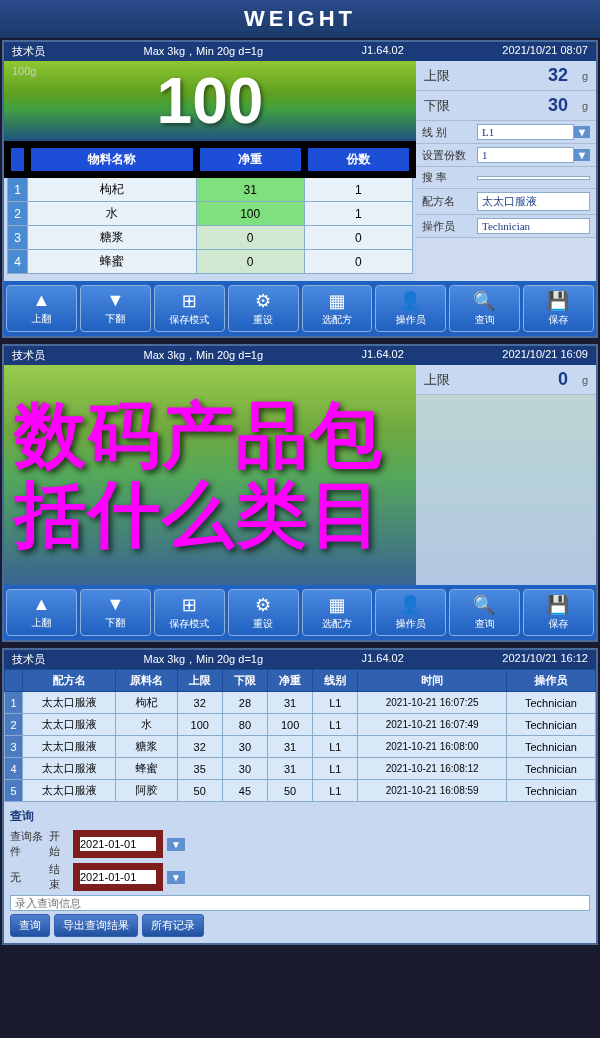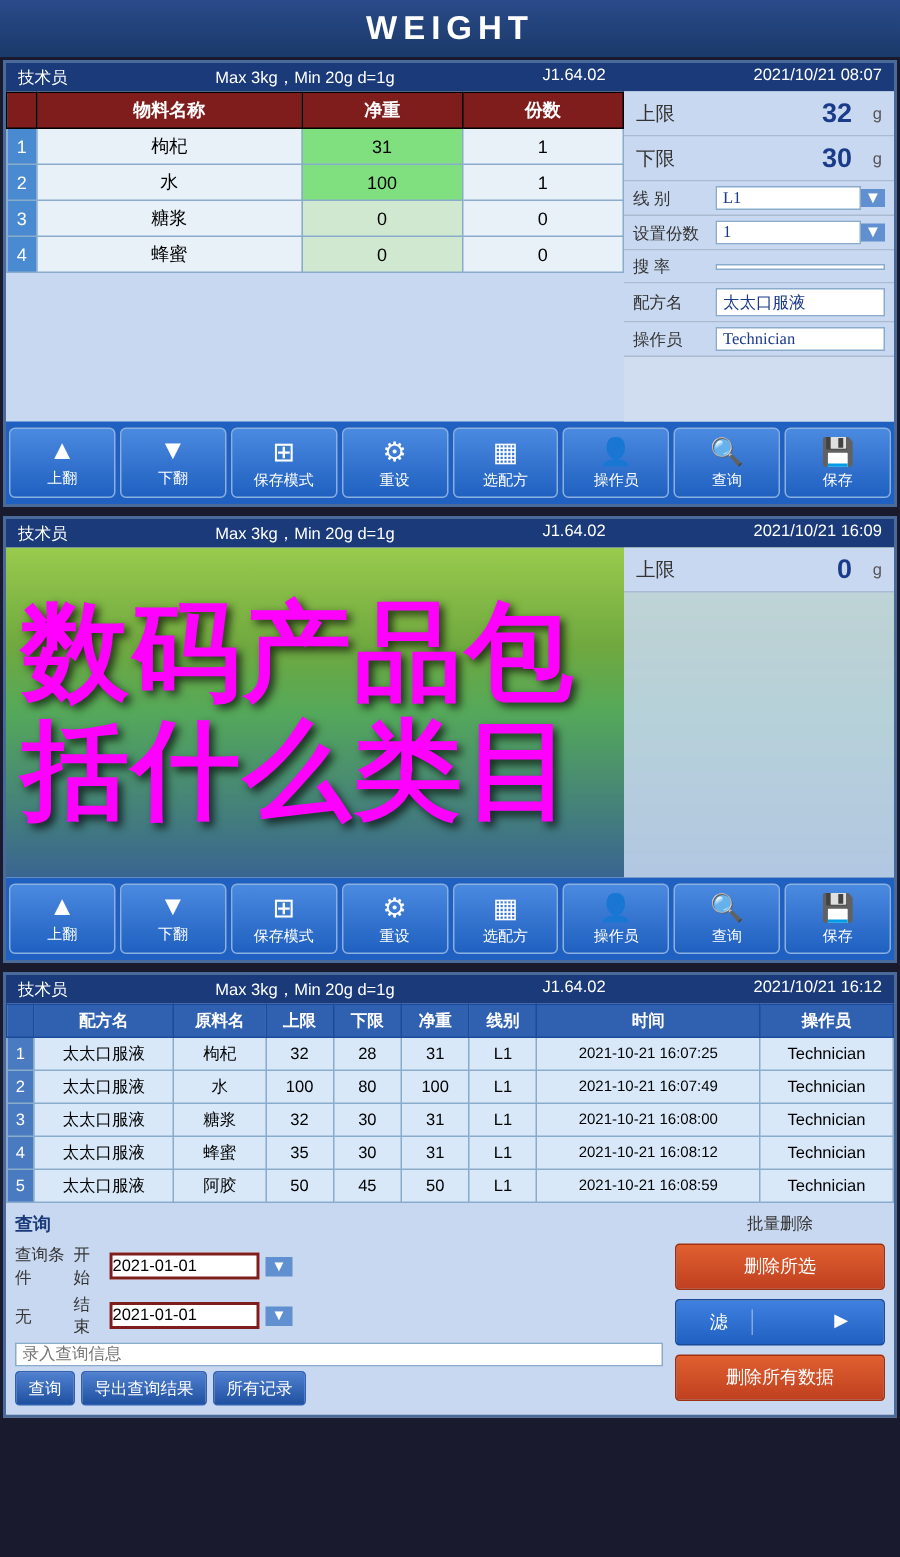--- a/index.html
+++ b/index.html
@@ -80,25 +80,25 @@
       overflow: hidden;
     }
 
     .data-table {
       width: 100%;
       border-collapse: collapse;
       font-size: 12px;
     }
 
     .data-table th {
-      background: #7f1d1d;
+      background: #1d4ed8;
       color: white;
       padding: 3px 6px;
       text-align: center;
-      border: 1px solid #000000;
+      border: 7px solid #000000;
     }
 
     .data-table td {
       padding: 3px 6px;
       text-align: center;
       border: 1px solid #8aaccc;
     }
 
     .data-table .row-num {
       background: #4a8ad0;
@@ -363,23 +363,23 @@
 
     .query-sublabel {
       font-size: 11px;
       color: #333;
       width: 20px;
     }
 
     .query-date {
       font-size: 11px;
       background: white;
-      border: 2px solid #7f1d1d;
+      border: 7px solid #7f1d1d;
       padding: 1px 0;
-      width: 100px;
+      width: 90px;
     }
 
     .date-btn {
       background: #6090d0;
       color: white;
       border: none;
       padding: 1px 4px;
       font-size: 10px;
       cursor: pointer;
     }
@@ -464,20 +464,24 @@
 <div class="panel">
   <div class="info-bar">
     <span>技术员</span>
     <span>Max 3kg，Min 20g  d=1g</span>
     <span>J1.64.02</span>
     <span>2021/10/21  08:07</span>
   </div>
   <div class="panel1-content">
 
     <div class="panel1-left">
+      <div class="weight-display">
+        <span class="weight-unit-small">100g</span>
+        <span class="weight-value">100</span>
+      </div>
       <div class="table-area">
         <table class="data-table">
           <thead>
             <tr>
               <th style="width:20px"></th>
               <th>物料名称</th>
               <th>净重</th>
               <th>份数</th>
             </tr>
           </thead>
@@ -743,24 +747,14 @@
       <div class="query-row">
         <input class="query-condition-input" type="text" placeholder="录入查询信息" style="">
       </div>
       <div class="query-bottom">
         <button class="query-btn">查询</button>
         <button class="query-btn">导出查询结果</button>
         <button class="query-btn">所有记录</button>
       </div>
     </div>
 
-    <div class="query-right">
-      <div class="query-right-label">批量删除</div>
-      <button class="action-btn-red">删除所选</button>
-      <div class="action-btn-blue">
-        <span>滤</span>
-        <span class="divider"></span>
-        <span>▶</span>
-      </div>
-      <button class="action-btn-red">删除所有数据</button>
-    </div>
   </div>
 </div>
 
 </body></html>

